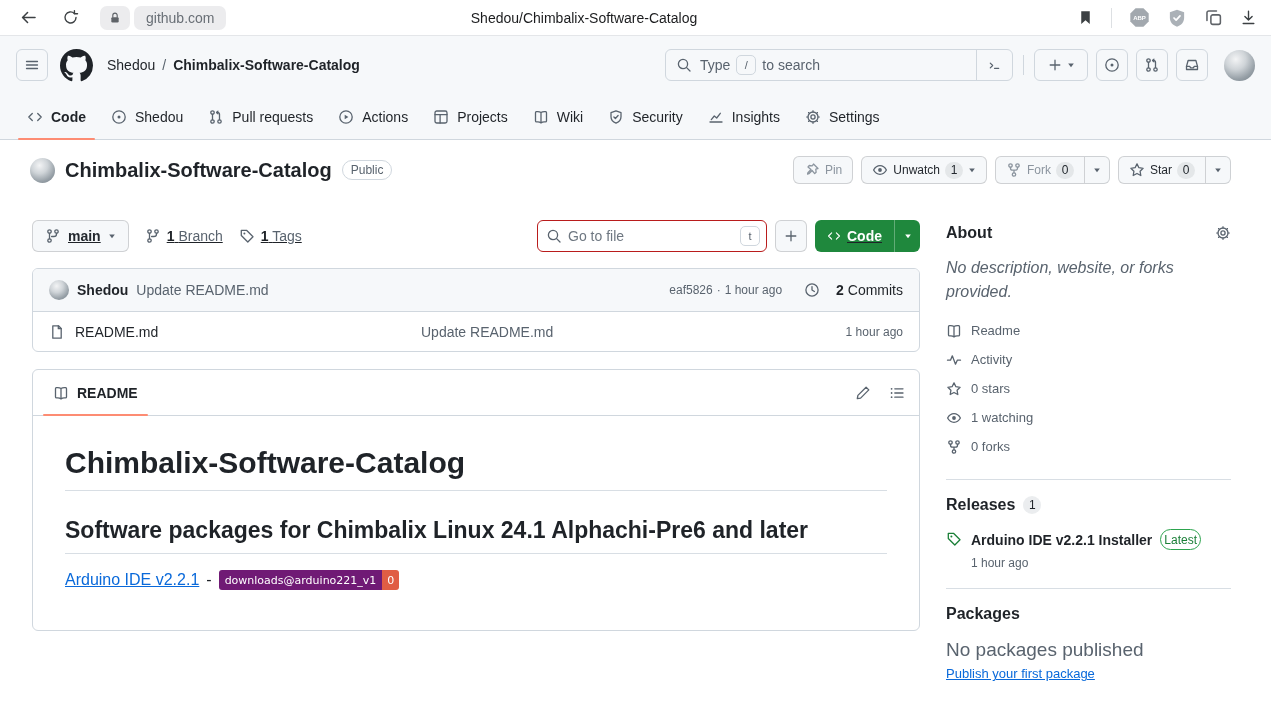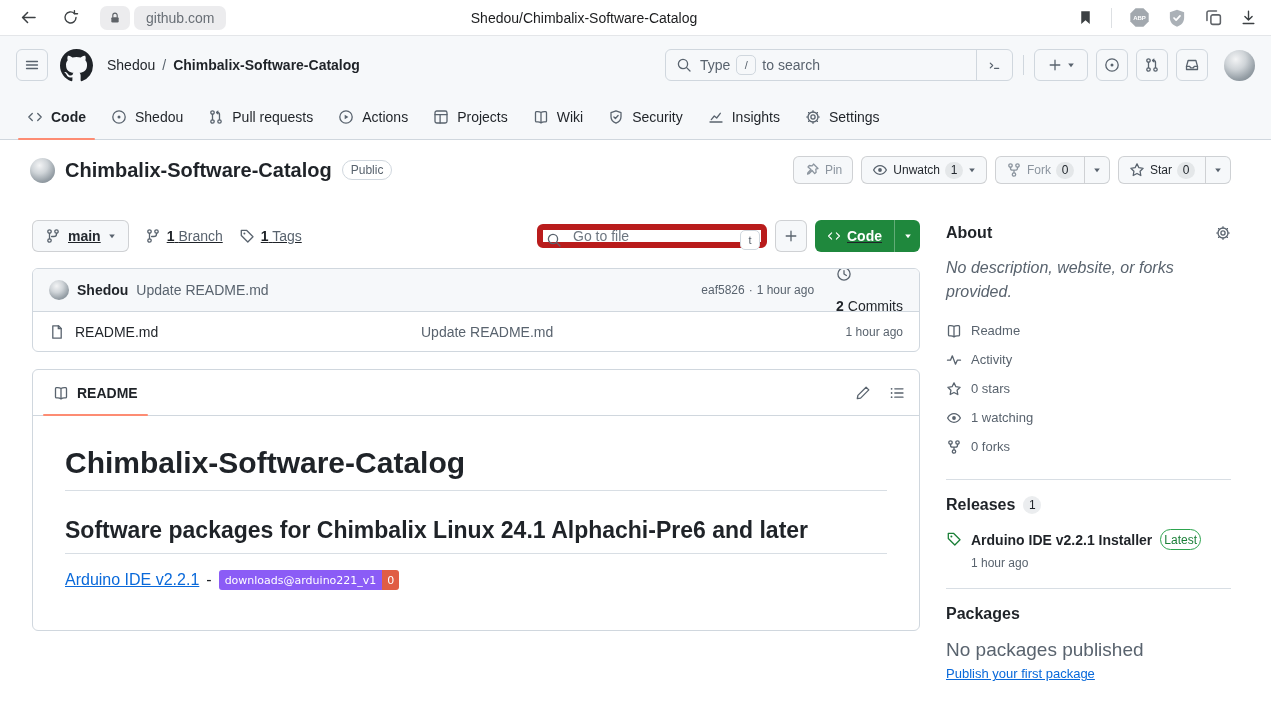--- a/index.html
+++ b/index.html
@@ -62,56 +62,56 @@
   .col-left { width:888px; flex:none; }
   .col-right { flex:1; min-width:0; padding-top:20px; }
 
   .file-toolbar { display:flex; align-items:center; margin:16px 0 16px; gap:16px;text-decoration:underline; }
   .branch-btn { height:32px; font-size:14px; font-weight:bold; gap:7px; padding:0 12px; }
   .branch-btn svg, .stat svg { color:#59636e; }
   .stat { display:flex; align-items:center; gap:6px; font-size:14px; color:#59636e; cursor:pointer; }
   .stat b { color:#1f2328; font-weight:bold; }
   .toolbar-right { margin-left:auto; display:flex; align-items:center; gap:8px; }
   .goto-wrap { position:relative; }
-  .goto-input { width:230px; height:24px; border:6px solid #b91c1c; border-radius:6px; padding:0 34px 0 30px; font-size:14px; color:#1f2328; background:#fff; font-family:"Liberation Sans",sans-serif; }
+  .goto-input { width:230px; height:32px; border:1px solid #b91c1c; border-radius:6px; padding:0 34px 0 30px; font-size:14px; color:#1f2328; background:#fff; font-family:"Liberation Sans",sans-serif; }
   .goto-input::placeholder { color:#6e7781; }
   .goto-q { position:absolute; left:9px; top:8px; color:#59636e; }
   .goto-key { position:absolute; right:7px; top:6px; background:#fff; }
   .add-btn { width:32px; height:32px; padding:0; justify-content:center; }
   .code-group { display:flex; height:32px; border-radius:6px; overflow:hidden; }
   .code-main { background:#1f883d; color:#fff; display:flex; align-items:center; gap:6px; padding:0 12px; font-size:14px; font-weight:bold; cursor:pointer; }
   .code-caret { background:#1f883d; color:#fff; width:26px; display:flex; align-items:center; justify-content:center; border-left:1px solid rgba(255,255,255,0.3); cursor:pointer; }
 
   .commit-box { border:1px solid #d0d7de; border-radius:6px; overflow:hidden; }
   .commit-bar { height:42px; background:#f6f8fa; display:flex; align-items:center; padding:0 16px; gap:8px; }
   .commit-author { font-size:14px; font-weight:bold; cursor:pointer; }
   .commit-msg { font-size:14px; color:#59636e; cursor:pointer; }
   .commit-meta { margin-left:auto; font-size:12px; color:#59636e; display:flex; gap:4px; cursor:pointer; }
-  .commits-link { display:flex; align-items:flex-start; gap:16px; font-size:14px; color:#1f2328; margin-left:14px; cursor:pointer;flex-direction:column; }
+  .commits-link { display:flex; align-items:flex-end; gap:16px; font-size:14px; color:#1f2328; margin-left:14px; cursor:pointer; }
   .commits-link svg { color:#59636e; }
   .file-row { height:40px; border-top:1px solid #d0d7de; display:grid; grid-template-columns:372px 1fr auto; align-items:center; padding:0 16px; font-size:14px; }
   .file-name { display:flex; align-items:center; gap:10px; color:#1f2328; cursor:pointer; }
   .file-name svg { color:#59636e; }
   .file-msg { color:#59636e; cursor:pointer; }
   .file-time { color:#59636e; font-size:12px; }
 
   .readme-card { border:1px solid #d0d7de; border-radius:6px; margin-top:17px; }
   .readme-head { height:46px; display:flex; align-items:center; border-bottom:1px solid #d0d7de; padding-right:14px; }
   .readme-tab { position:relative; height:100%; display:flex; align-items:center; gap:8px; padding:0 20px; font-size:14px; font-weight:bold; cursor:pointer; }
   .readme-tab svg { color:#59636e; }
   .readme-tab::after { content:""; position:absolute; left:10px; right:10px; bottom:-1px; height:2px; border-radius:3px; background:#fd8c73; }
   .readme-tools { margin-left:auto; display:flex; align-items:center; gap:18px; color:#59636e; }
   .readme-tools .tool { cursor:pointer; display:flex; }
   .readme-body { padding:30px 32px 40px; }
   .readme-body h1 { font-size:30px; font-weight:bold; padding-bottom:10px; border-bottom:1px solid #d8dee4; }
   .readme-body h2 { font-size:23px; font-weight:bold; margin-top:26px; padding-bottom:9px; border-bottom:1px solid #d8dee4; }
   .readme-p { margin-top:16px; font-size:16px; display:flex; align-items:center; gap:7px; }
   .md-link { color:#0969da; text-decoration:underline; cursor:pointer; }
   .shield { display:inline-flex; height:20px; border-radius:3px; overflow:hidden; font-size:11px; font-family:"DejaVu Sans",sans-serif; cursor:pointer; }
-  .shield .l { background:#8b5cf6; color:#fff; display:flex; align-items:center; padding:8px 6px; }
+  .shield .l { background:#701a75; color:#fff; display:flex; align-items:center; padding:8px 6px; }
   .shield .r { background:#e05d44; color:#fff; display:flex; align-items:center; padding:0 5px; }
 
   
   .side-sec { padding-bottom:2px; }
   .side-title-row { display:flex; align-items:center; }
   .side-title { font-size:16px; font-weight:bold; }
   .gear-link { margin-left:auto; color:#59636e; cursor:pointer; display:flex; }
   .about-desc { margin-top:14px; font-size:16px; font-style:italic; color:#59636e; line-height:1.5; }
   .side-list { margin-top:12px; }
   .side-item { display:flex; align-items:center; gap:9px; height:29px; font-size:13px; color:#59636e; cursor:pointer; }

